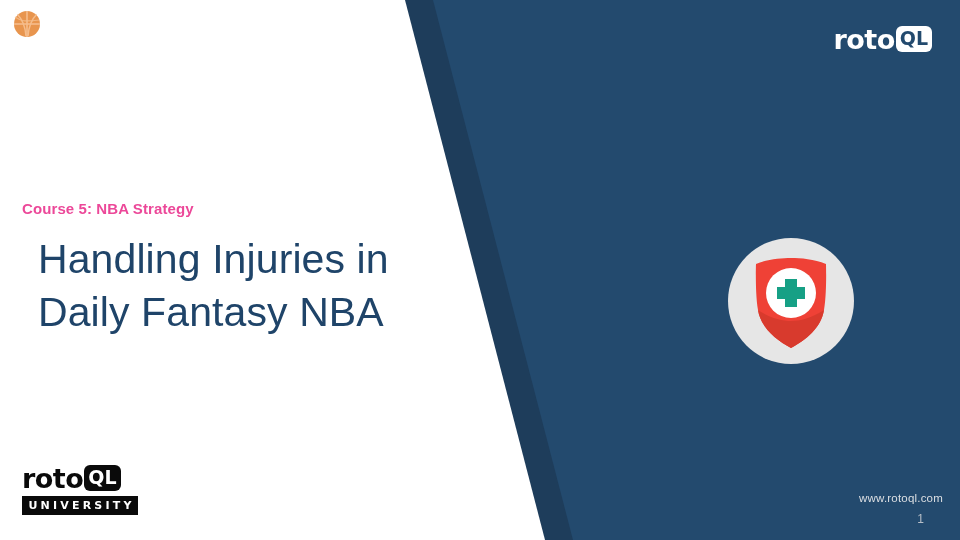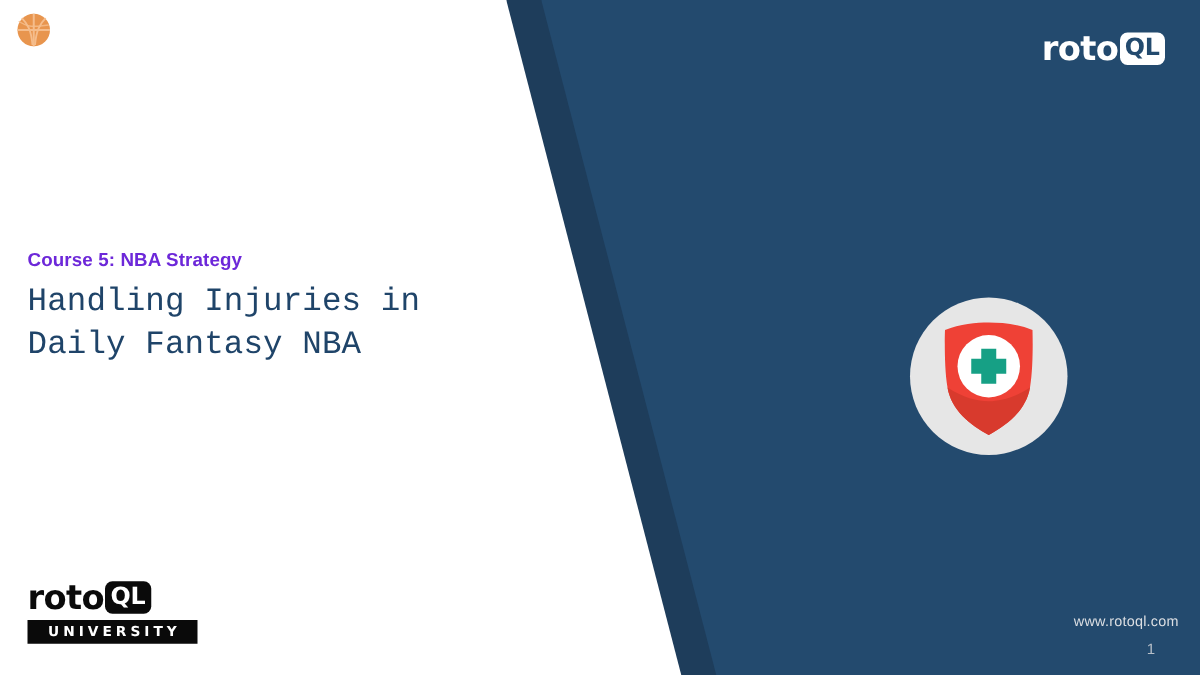--- a/index.html
+++ b/index.html
@@ -83,32 +83,31 @@
   
   .headline {
     position: absolute;
     left: 22px;
     top: 200px;
     width: 400px;
   }
   .eyebrow {
     font-size: 15px;
     font-weight: bold;
-    color: #6d28d9;
+    color: #ec4899;
     margin: 0 0 8px 0;
     letter-spacing: 0.1px;
   }
   .title {
-    font-size: 26px;
+    font-size: 41px;
     font-weight: normal;
     color: #1f4469;
-    margin: 0;
+    margin: 16px;
     line-height: 1.3;
     letter-spacing: 0.1px;
-    font-family: Liberation Mono, monospace;
   }
 
   
   .medallion {
     position: absolute;
     left: 728px;
     top: 238px;
     width: 126px;
     height: 126px;
     border-radius: 50%;
@@ -147,21 +146,21 @@
     font-size: 19px;
     font-weight: bold;
     border-radius: 6px;
     padding: 3px 4px 4px 4px;
     line-height: 1;
     font-family: "DejaVu Sans", sans-serif;
   }
   .logo-bottom .univ-bar {
     margin-top: 4px;
     background: #0a0a0a;
-    width: 136px;
+    width: 116px;
     height: 19px;
     display: flex;
     align-items: center;
     justify-content: center;
   }
   .logo-bottom .univ-bar span {
     color: #ffffff;
     font-size: 11px;
     font-weight: bold;
     letter-spacing: 3.2px;

